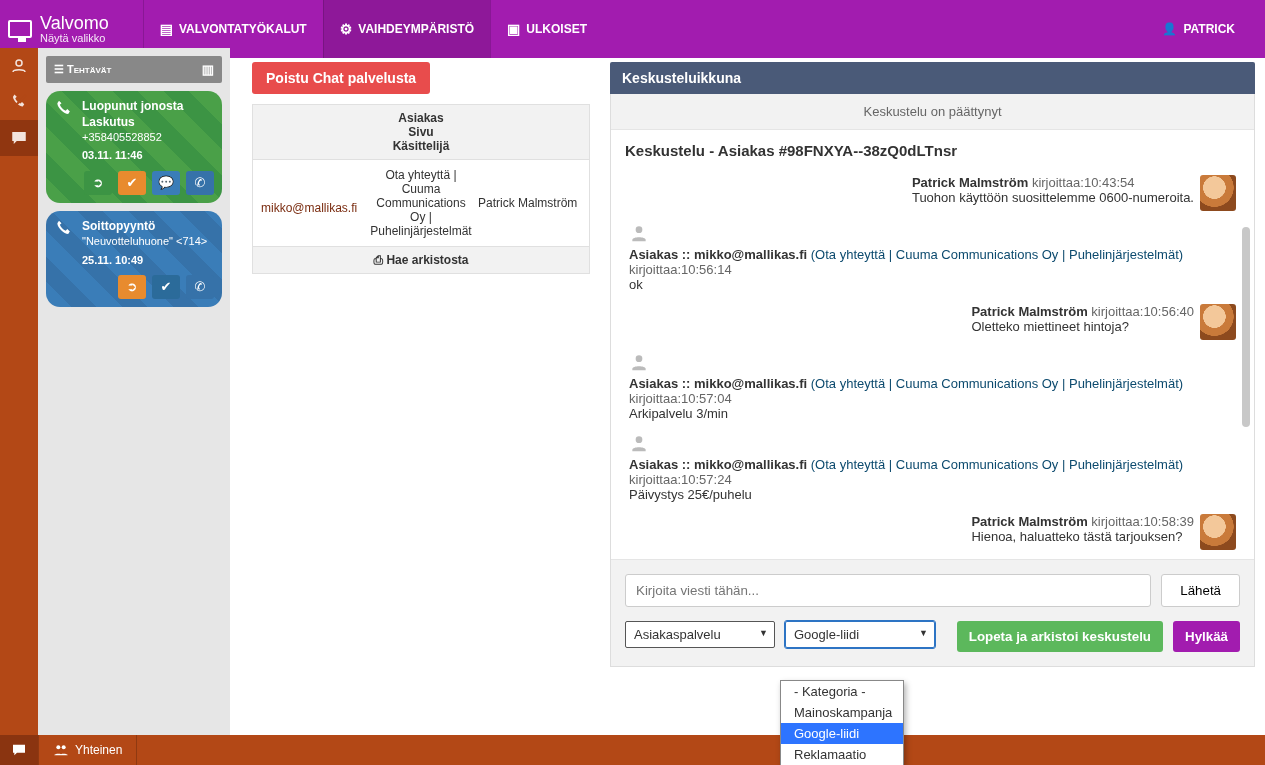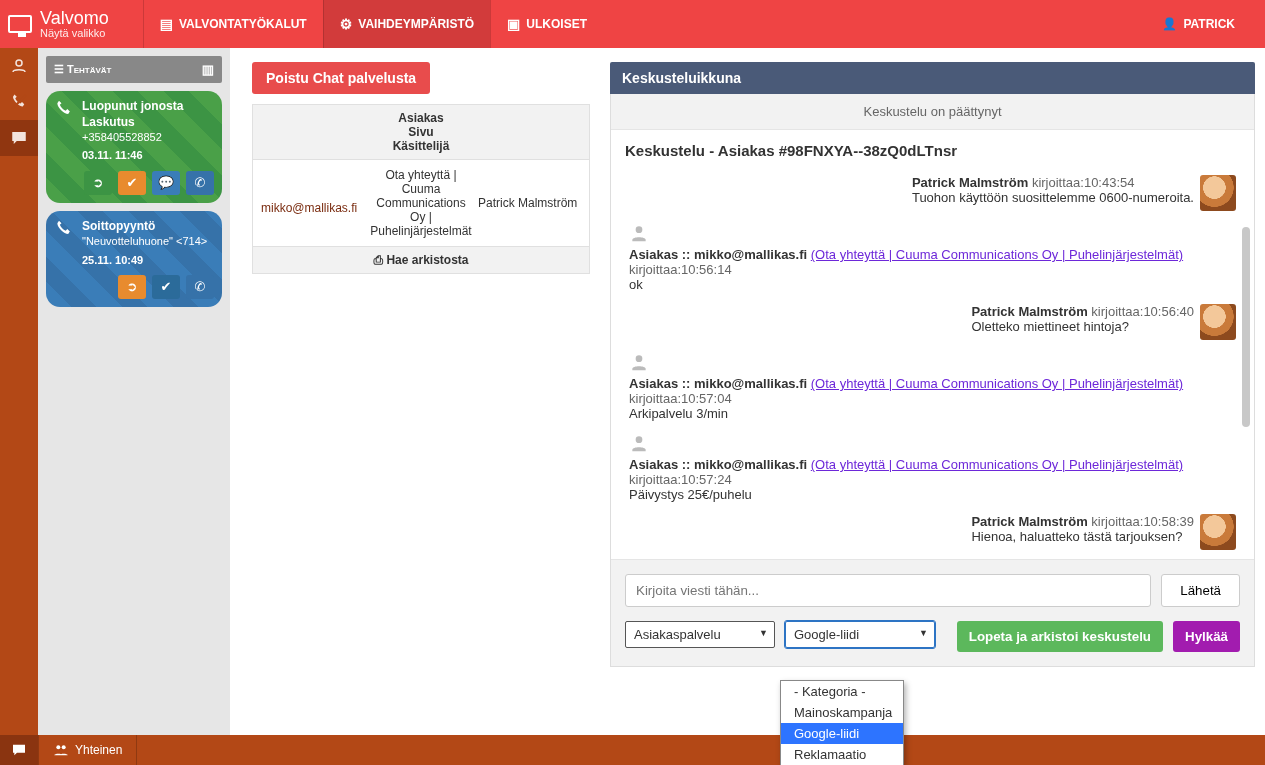--- a/index.html
+++ b/index.html
@@ -1,19 +1,19 @@
 <!DOCTYPE html>
 <html><head>
 <meta charset="utf-8">
 <style>
 * { box-sizing: border-box; margin: 0; padding: 0; }
 body { font-family: Arial, Helvetica, sans-serif; font-size: 13px; background: #fff; color: #333; width: 1265px; height: 765px; overflow: hidden; position: relative; }
 
 
-.topnav { height: 48px; background: #ef4444; display: flex; align-items: center; color: #fff; }
+.topnav { height: 58px; background: #a21caf; display: flex; align-items: center; color: #fff; }
 .brand-box { display: flex; align-items: center; padding: 0 14px 0 8px; height: 100%; }
 .brand-icon { width: 24px; height: 18px; border: 2px solid #fff; border-radius: 2px; position: relative; margin-right: 8px; }
 .brand-icon::after { content:''; position:absolute; bottom:-6px; left:8px; width:8px; height:4px; background:#fff; }
 .brand-text h1 { font-size: 18px; font-weight: normal; line-height: 1; }
 .brand-sub { font-size: 11px; opacity: .9; }
 .nav-items { display:flex; height:100%; margin-left: 20px; }
 .nav-item { display:flex; align-items:center; padding: 0 16px; border-left:1px solid rgba(0,0,0,.15); font-size:12px; font-weight:bold; cursor:pointer; }
 .nav-item.active { background: rgba(0,0,0,.12); }
 .nav-item .ni-icon { margin-right:6px; font-size:14px; }
 .nav-user { margin-left:auto; padding:0 30px; font-size:12px; font-weight:bold; display:flex; align-items:center; }
@@ -61,21 +61,21 @@
 .conv-title { font-weight:bold; padding:12px 14px 8px; font-size:15px; }
 .messages { position:relative; height:392px; overflow:hidden; padding:0 18px 0 10px; }
 .msg { margin:8px 0 12px; }
 .msg.right { text-align:left; display:flex; justify-content:flex-end; align-items:flex-start; }
 .bubble-r { max-width:440px; margin-right:6px; }
 .bubble-r .name { font-weight:bold; display:inline; }
 .meta { color:#666; }
 .avatar { width:36px; height:36px; border-radius:3px; background: radial-gradient(circle at 40% 35%, #f3c89a 0 35%, #c97a3a 36% 60%, #8d4a1e 61% 100%); flex-shrink:0; }
 .user-icon { width:20px; height:20px; color:#aaa; margin-bottom:4px; }
 .msg.left .name { font-weight:bold; }
-.msg.left .src { color:#6d28d9;text-decoration:underline; }
+.msg.left .src { color:#0c4a6e; }
 .msg.left { margin-left:8px; }
 .scrollbar { position:absolute; right:4px; top:60px; width:8px; height:200px; background:#c8c8c8; border-radius:4px; }
 
 
 .compose { background:#f2f2f2; padding:14px; border-top:1px solid #e5e5e5; }
 .compose-row1 { display:flex; gap:10px; }
 .compose-input { flex:1; padding:8px 10px; border:1px solid #ccc; border-radius:3px; color:#000000; background:#fff; }
 .btn { padding:8px 18px; border:1px solid #ccc; border-radius:3px; background:#fff; cursor:pointer; }
 .compose-row2 { display:flex; gap:10px; margin-top:14px; align-items:flex-start; }
 .select { border:1px solid #555; border-radius:2px; padding:5px 22px 5px 8px; background:#fff; font-size:13px; position:relative; min-width:150px; }

